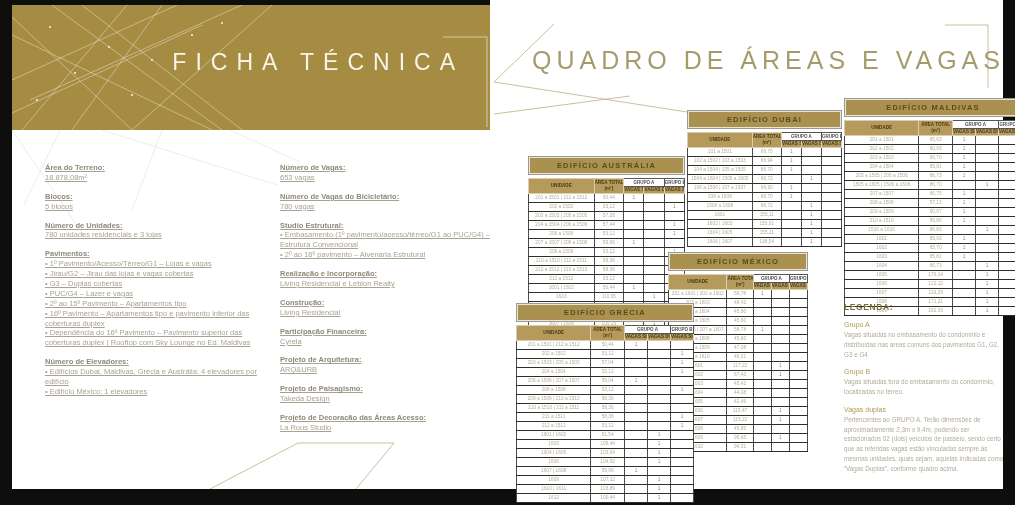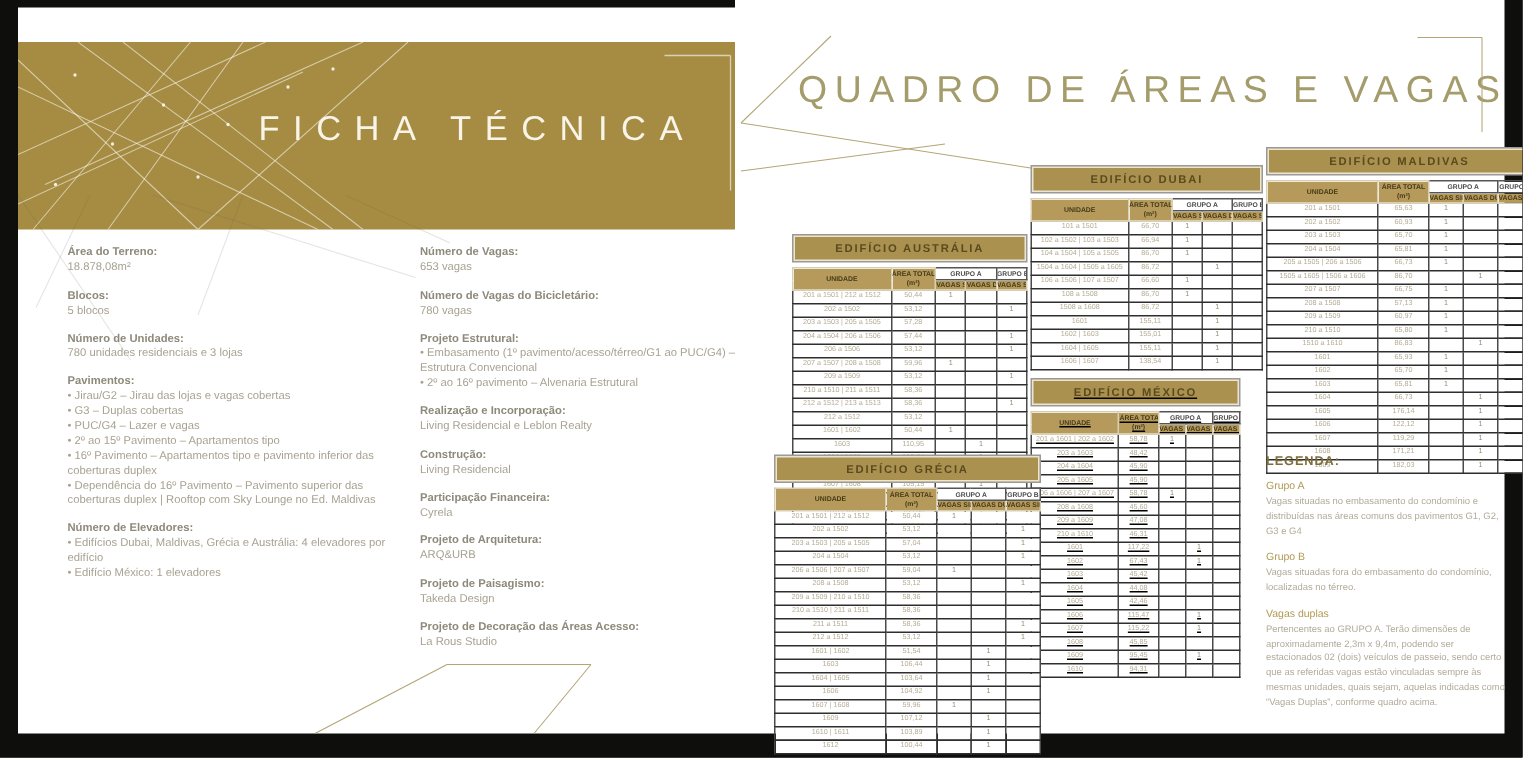--- a/index.html
+++ b/index.html
@@ -2,42 +2,42 @@
 <html><head>
 <meta charset="utf-8">
 <style>
   html,body{margin:0;padding:0;background:#0e0e0c;}
   .page{position:relative;width:1015px;height:505px;background:#0e0e0c;overflow:hidden;
         font-family:"Liberation Sans",sans-serif;}
   .content{position:absolute;left:12px;top:0;width:991px;height:489px;background:#ffffff;}
   .top-sliver{position:absolute;left:0;top:0;width:478px;height:5px;background:#0e0e0c;}
 
   
-  .banner{position:absolute;left:0;top:5px;width:478px;height:125px;background:#a68c42;margin-top:23px;}
+  .banner{position:absolute;left:0;top:5px;width:478px;height:125px;background:#a68c42;}
   .banner-title{position:absolute;right:26px;top:44px;font-size:23px;font-weight:300;
         letter-spacing:9px;color:#f8f4e8;white-space:nowrap;}
 
   
   .right-title{position:absolute;left:520px;top:46px;width:446px;text-align:center;
         font-size:25px;font-weight:300;letter-spacing:5px;color:#a59c6b;white-space:nowrap;}
 
   
-  .info-col{position:absolute;width:222px;font-size:7.5px;line-height:1.32;color:#a8a292;}
+  .info-col{position:absolute;width:222px;font-size:7.5px;line-height:1.32;color:#a8a292;text-decoration:underline;}
   .info-left{left:33px;top:163px;}
   .info-mid{left:268px;top:163px;}
   .sec-heading{font-weight:bold;color:#8e897a;margin-top:9px;}
   .sec-heading:first-child{margin-top:0;}
   .sec-line{color:#a8a292;}
 
   
   .qtbl{position:absolute;}
   .tbl-australia{left:516px;top:110px;width:157px;margin-top:46px;}
   .tbl-dubai{left:675px;top:110px;width:155px;}
   .tbl-maldivas{left:832px;top:98px;width:178px;}
-  .tbl-mexico{left:675px;top:252px;width:140px;text-decoration:underline;}
+  .tbl-mexico{left:656px;top:252px;width:140px;}
   .tbl-grecia{left:504px;top:303px;width:178px;}
   .qtbl .ttl{background:#ab9150;border:1px solid #ece5d1;box-shadow:0 0 0 1px #999;
         color:#5a4a1e;font-size:7.5px;font-weight:bold;text-align:center;
         letter-spacing:1.2px;padding:3px 0;margin:1px 1px 4px 1px;}
   .qtbl table{border-collapse:collapse;width:100%;border:1.5px solid #1f1f1f;table-layout:fixed;}
   .qtbl th,.qtbl td{padding:0;text-align:center;overflow:hidden;white-space:nowrap;}
   .qtbl th.gold{background:#b59a5b;color:#463a17;font-size:4.6px;font-weight:bold;
         border:1px solid #d8cfb3;line-height:1.25;}
   .qtbl th.grp{background:#ffffff;color:#4a4a4a;font-size:4.5px;font-weight:bold;
         border:1px solid #555;height:7px;}
@@ -116,36 +116,37 @@
     </svg>
 
     <div class="info-col info-left">
         <div class="sec-heading">Área do Terreno:</div>
         <div class="sec-line">18.878,08m²</div>
         <div class="sec-heading">Blocos:</div>
         <div class="sec-line">5 blocos</div>
         <div class="sec-heading">Número de Unidades:</div>
         <div class="sec-line">780 unidades residenciais e 3 lojas</div>
         <div class="sec-heading">Pavimentos:</div>
+        <div class="sec-line">• 1º Pavimento/Acesso/Térreo/G1 – Lojas e vagas</div>
         <div class="sec-line">• Jirau/G2 – Jirau das lojas e vagas cobertas</div>
         <div class="sec-line">• G3 – Duplas cobertas</div>
         <div class="sec-line">• PUC/G4 – Lazer e vagas</div>
         <div class="sec-line">• 2º ao 15º Pavimento – Apartamentos tipo</div>
         <div class="sec-line">• 16º Pavimento – Apartamentos tipo e pavimento inferior das coberturas duplex</div>
         <div class="sec-line">• Dependência do 16º Pavimento – Pavimento superior das coberturas duplex | Rooftop com Sky Lounge no Ed. Maldivas</div>
         <div class="sec-heading">Número de Elevadores:</div>
         <div class="sec-line">• Edifícios Dubai, Maldivas, Grécia e Austrália: 4 elevadores por edifício</div>
         <div class="sec-line">• Edifício México: 1 elevadores</div>
       </div>
     <div class="info-col info-mid">
         <div class="sec-heading">Número de Vagas:</div>
         <div class="sec-line">653 vagas</div>
         <div class="sec-heading">Número de Vagas do Bicicletário:</div>
         <div class="sec-line">780 vagas</div>
-        <div class="sec-heading">Projeto Estrutural:</div>
+        <div class="sec-heading">Studio Estrutural:</div>
         <div class="sec-line">• Embasamento (1º pavimento/acesso/térreo/G1 ao PUC/G4) – Estrutura Convencional</div>
         <div class="sec-line">• 2º ao 16º pavimento – Alvenaria Estrutural</div>
         <div class="sec-heading">Realização e Incorporação:</div>
         <div class="sec-line">Living Residencial e Leblon Realty</div>
         <div class="sec-heading">Construção:</div>
         <div class="sec-line">Living Residencial</div>
         <div class="sec-heading">Participação Financeira:</div>
         <div class="sec-line">Cyrela</div>
         <div class="sec-heading">Projeto de Arquitetura:</div>
         <div class="sec-line">ARQ&amp;URB</div>

